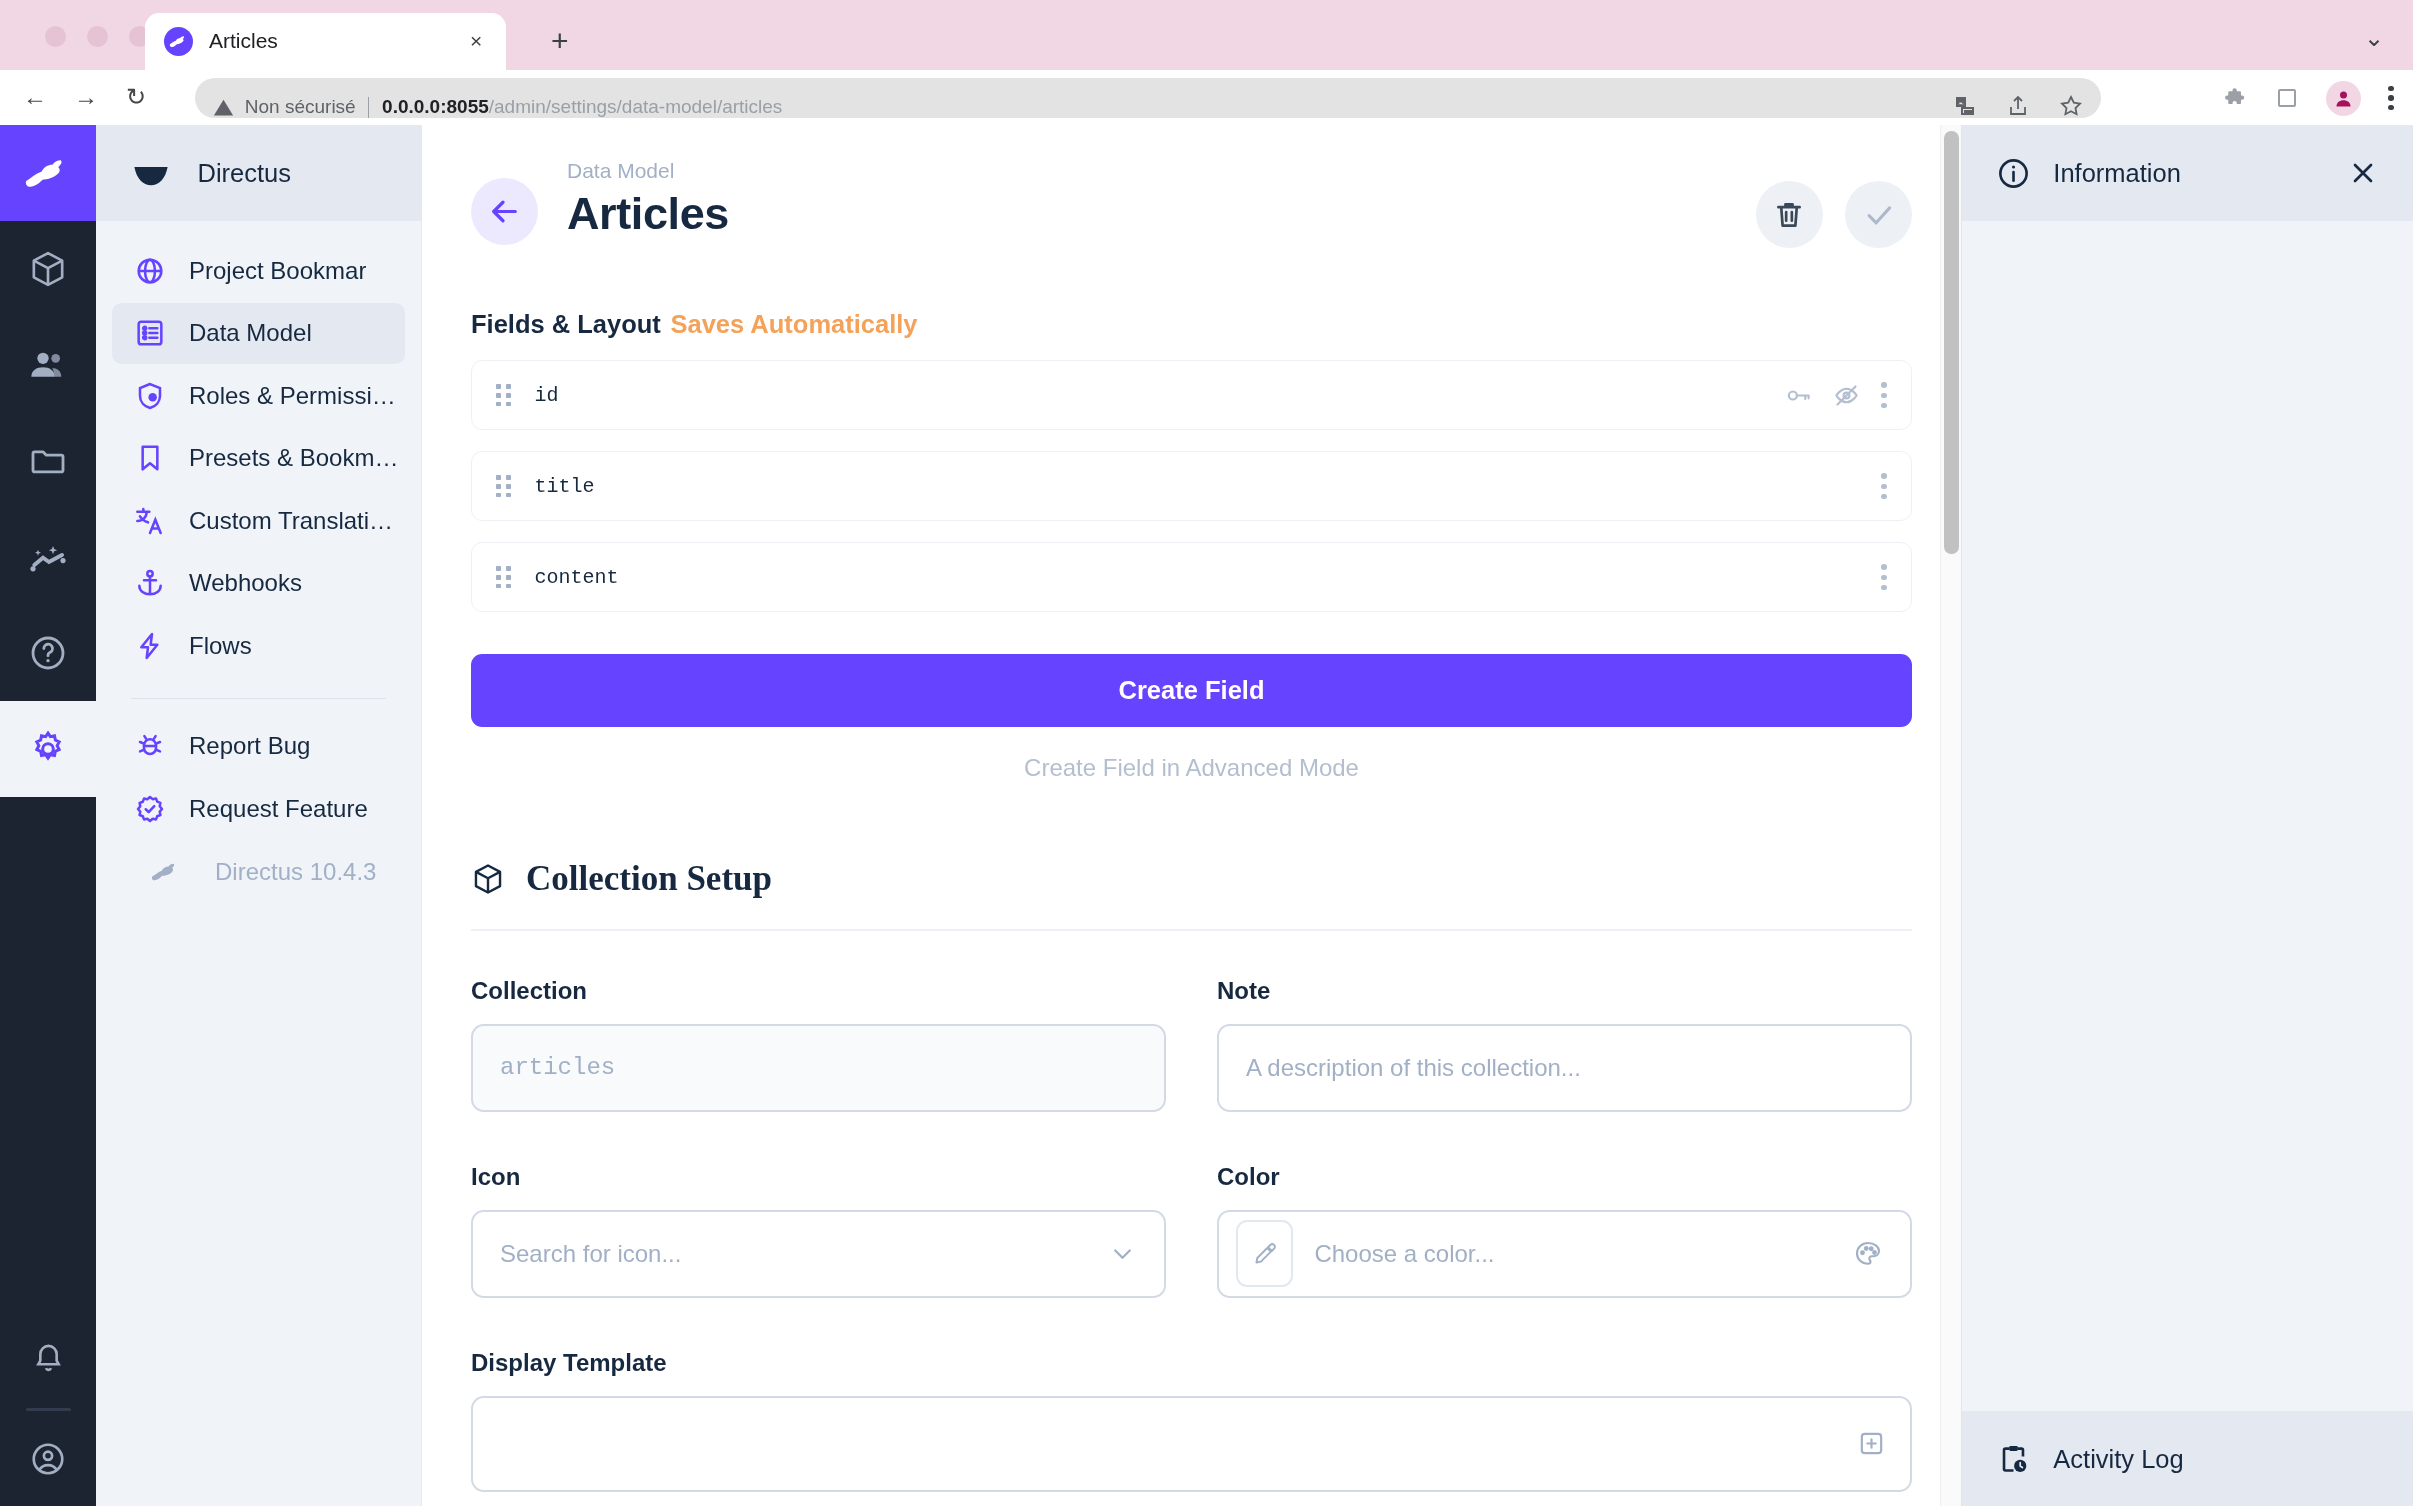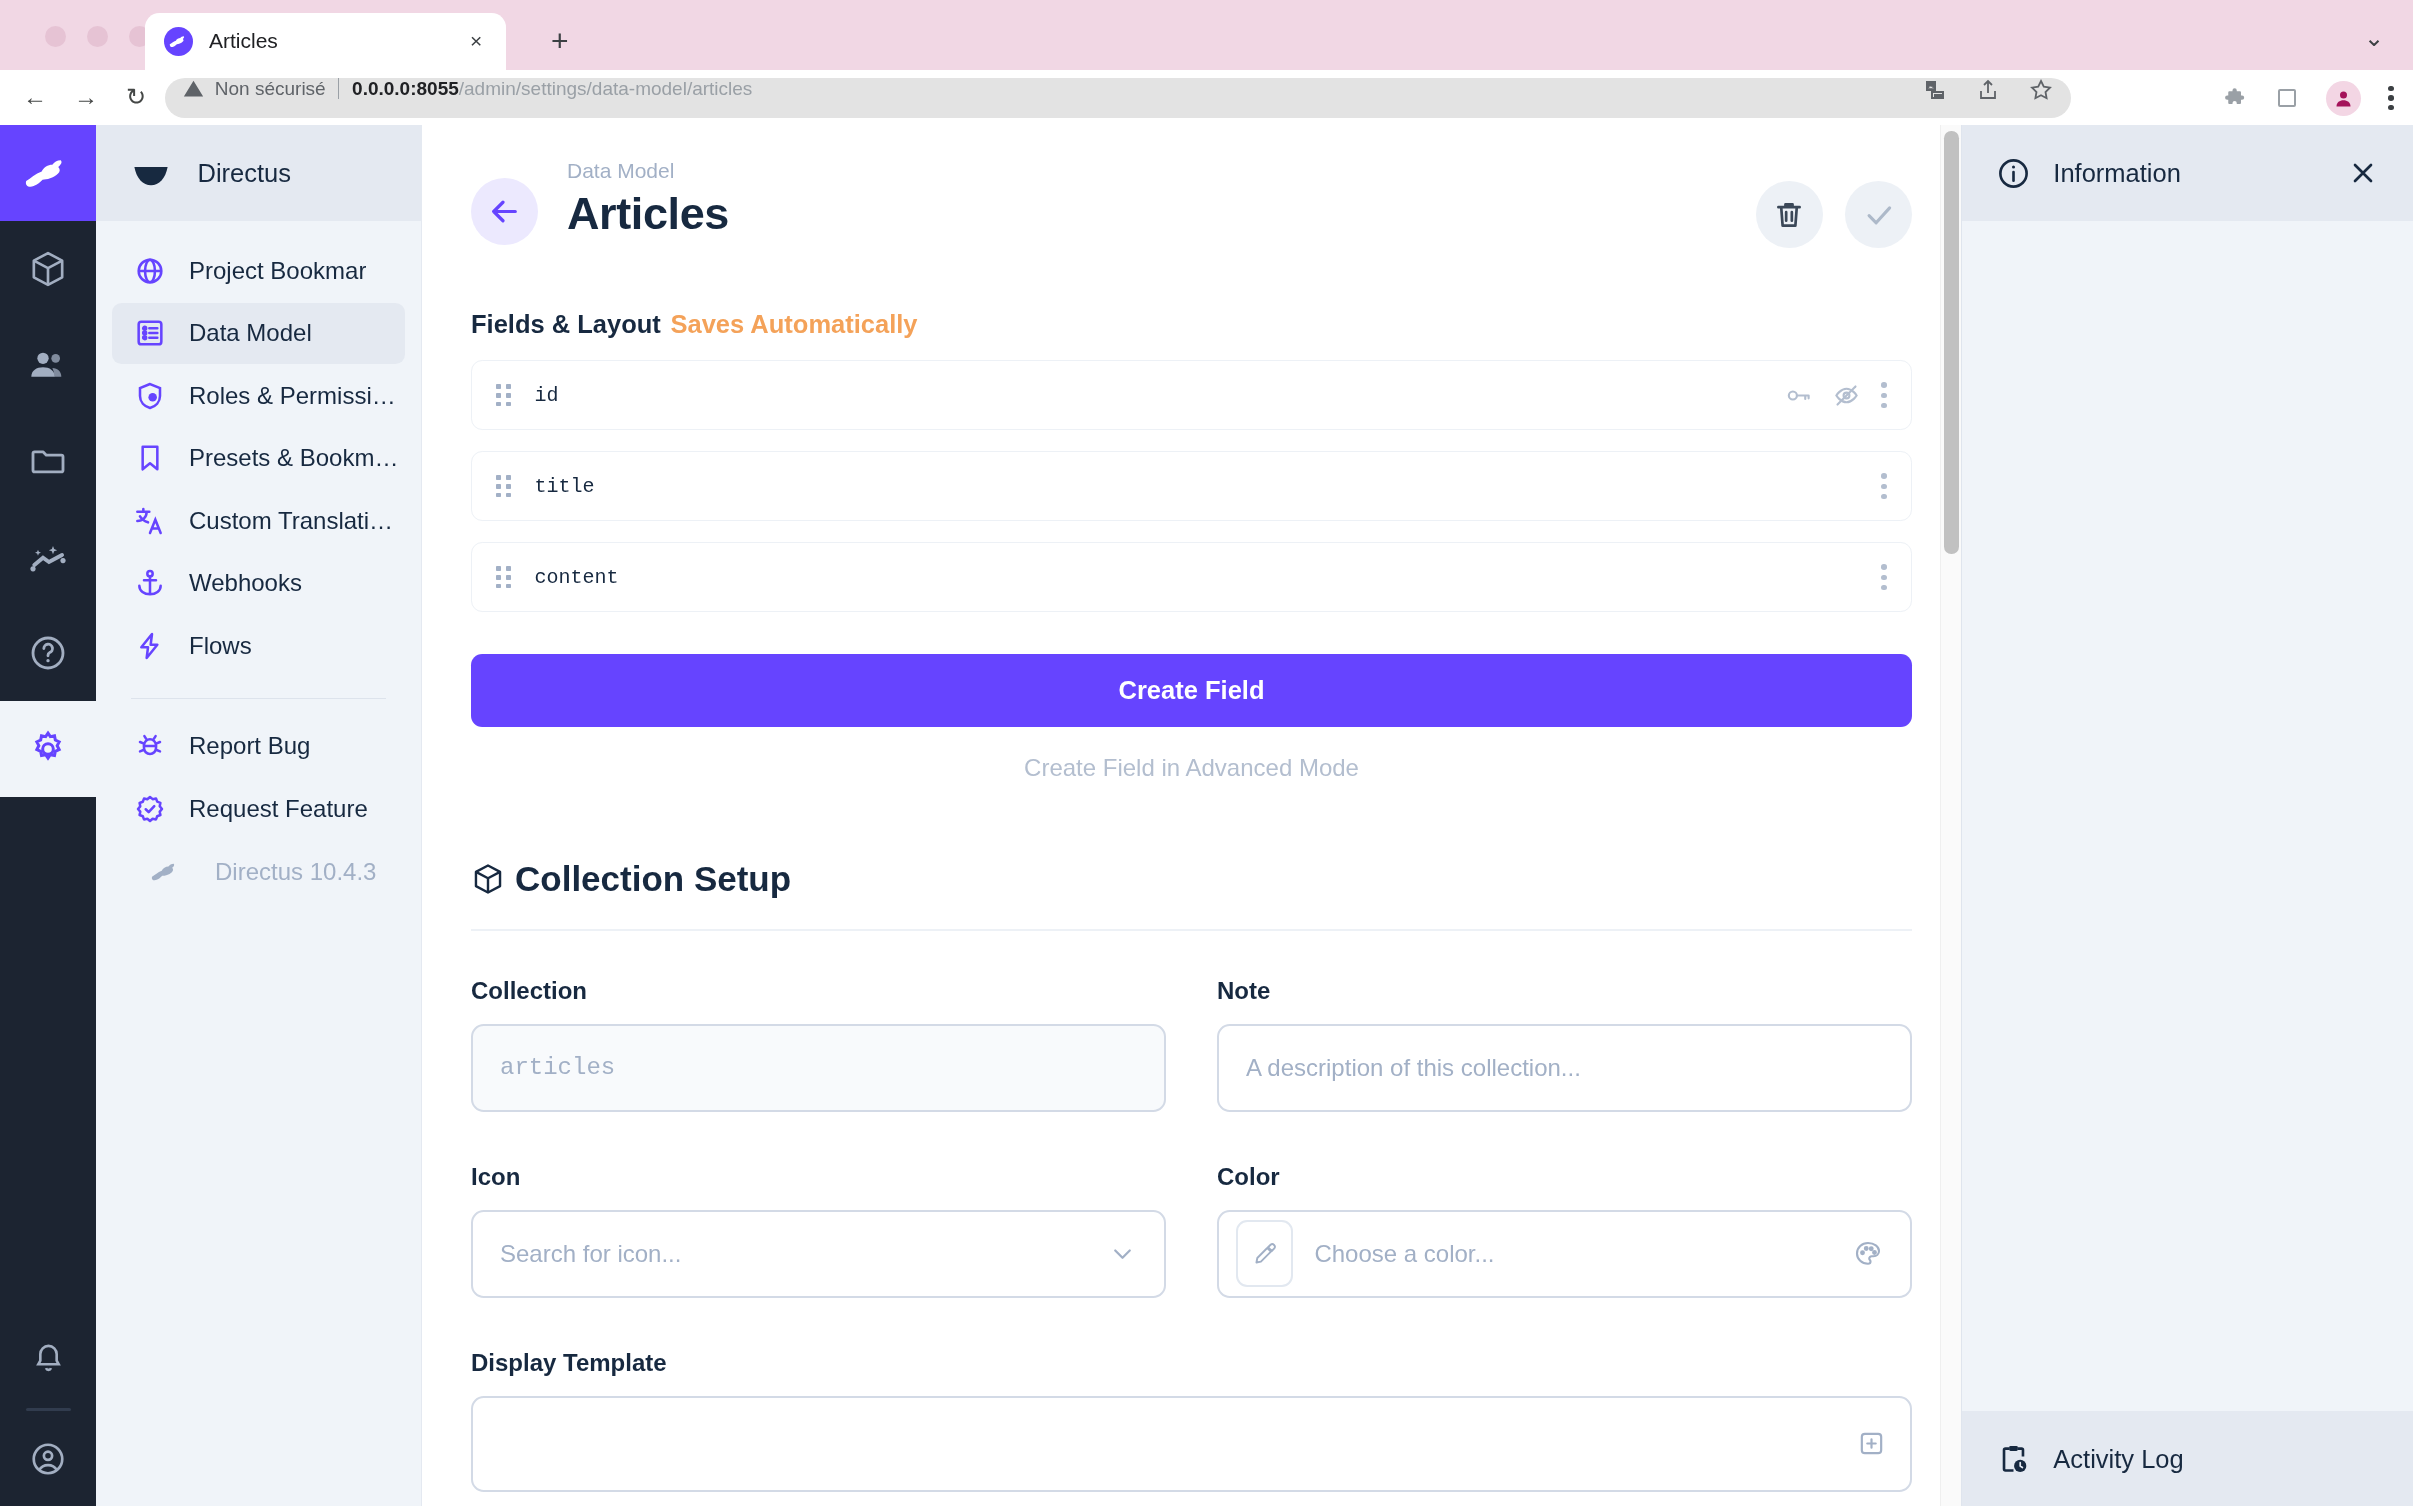--- a/index.html
+++ b/index.html
@@ -49,23 +49,23 @@
     background: #ffffff;
   }
   .nav-btn {
     position: absolute; top: 11.2px; width: 32px; height: 32px;
     color: #444746; font-size: 24px; text-align: center; line-height: 32px;
   }
   .nav-back  { left: 19px; }
   .nav-fwd   { left: 70px; }
   .nav-rel   { left: 120px; }
   .omnibox {
-    position: absolute; left: 165px; top: 8px; width: 1906px; height: 40px;
+    position: absolute; left: 195px; top: 8px; width: 1906px; height: 40px;
     background: #e3e3e3; border-radius: 20px;
-    display: flex; align-items: flex-start; padding: 0 17.6px;
+    display: flex; align-items: flex-end; padding: 0 17.6px;
   }
   .omni-warn { width: 21px; height: 21px; flex: none; }
   .omni-sec { margin-left: 11.2px; font-size: 19px; color: #5f6368; white-space: nowrap;}
   .omni-div { margin: 0 12.8px; width: 0.8px; height: 21px; background: #9aa0a6; }
   .omni-url { font-size: 19px; color: #9aa0a6; white-space: nowrap; }
   .omni-url b { color: #202124; font-weight: 700; }
   .omni-icons { margin-left: auto; display: flex; align-items: center; gap: 29px; }
   .tb-icon { width: 24px; height: 24px; color: #5f6368; }
   .ext-zone {
     position: absolute; right: 19px; top: 8px; height: 40px;
@@ -174,22 +174,22 @@
   .create-btn {
     margin-top: 42px; height: 73px; background: #6644ff; border-radius: 11.2px;
     display: flex; align-items: center; justify-content: center;
     color: #ffffff; font-size: 25.5px; font-weight: 700;
   }
   .advanced-link {
     margin-top: 27px; text-align: center; font-size: 24px; color: #b3becf;
   }
 
   .collection-setup {
-    margin-top: 77px; display: flex; align-items: center; gap: 10px;
-    font-size: 35px; font-weight: 700; color: #172940;
+    margin-top: 77px; display: flex; align-items: center; gap: 21px;
+    font-size: 35px; font-weight: 700; color: #172940; font-family: Liberation Serif, serif;
   }
   .cs-rule { margin-top: 30px; height: 1.6px; background: #edf1f6; }
 
   .form-grid {
     margin-top: 46px; display: grid; grid-template-columns: 1fr 1fr; gap: 0 51px;
   }
   .form-label { font-size: 24px; font-weight: 700; color: #172940; margin-bottom: 19px; }
   .form-field { margin-bottom: 51px; }
   .input {
     height: 88px; border: 2.4px solid #d3dae6; border-radius: 12.8px;

